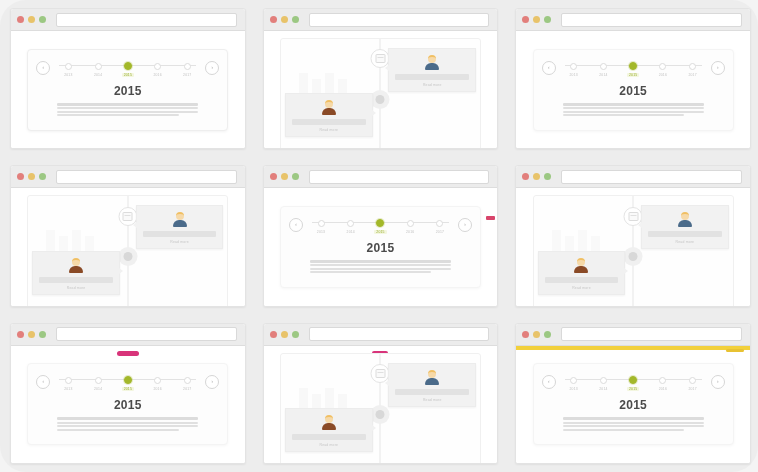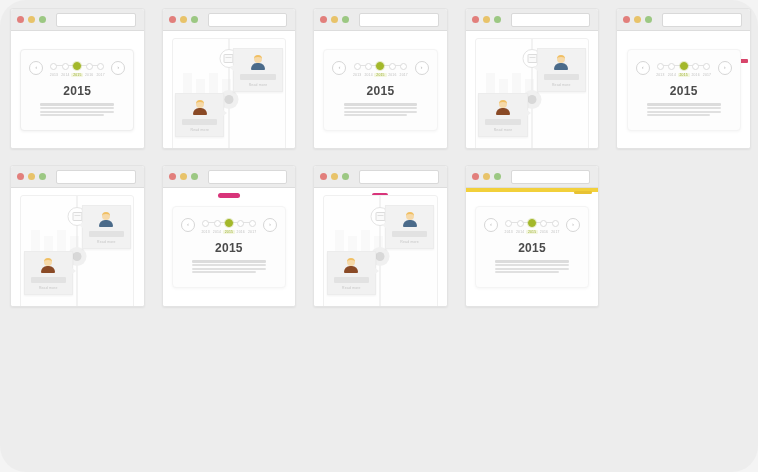--- a/index.html
+++ b/index.html
@@ -4,21 +4,21 @@
 <style>
   html,body{margin:0;padding:0;}
   body{
     width:758px;height:472px;overflow:hidden;
     background:#f4f4f4;
     font-family:"Liberation Sans", sans-serif;
   }
   .grid{
     width:758px;height:472px;
     display:grid;
-    grid-template-columns:repeat(5,1fr);
+    grid-template-columns:repeat(3,1fr);
     grid-template-rows:repeat(3,1fr);
     background:#ededed;
     gap:0;
     border-radius:26px;
   }
   .cell{
     position:relative;
     padding:8px 9px 10px 10px;
     box-sizing:border-box;
     overflow:hidden;

